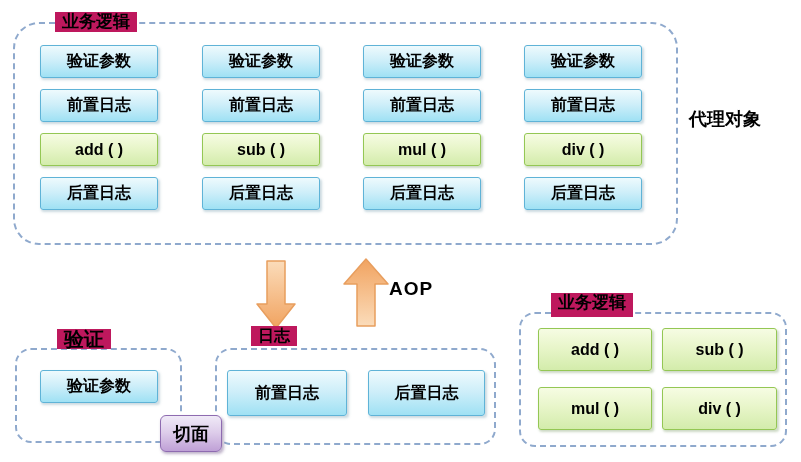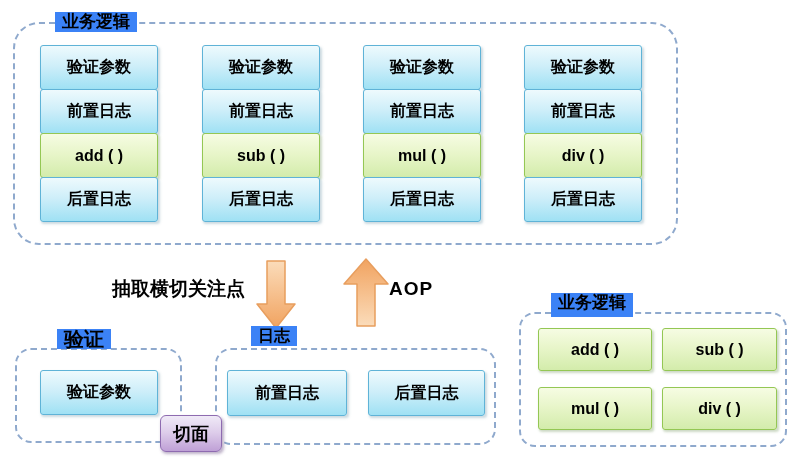--- a/index.html
+++ b/index.html
@@ -18,41 +18,41 @@
     box-sizing:border-box;
   }
   .proxy-rect{left:13px;top:22px;width:665px;height:223px;border-radius:26px;}
   .validation-rect{left:15px;top:348px;width:167px;height:95px;border-radius:16px;}
   .log-rect{left:215px;top:348px;width:281px;height:97px;border-radius:16px;}
   .target-rect{left:519px;top:312px;width:268px;height:135px;border-radius:16px;}
 
   
   .sec-label{
     position:absolute;
-    background:#3b82f6;
+    background:#be185d;
     padding:0 7px;
     font-size:17px;
     font-weight:bold;
     line-height:20px;
     white-space:nowrap;
     z-index:3;
   }
   
   .side-label{
     position:absolute;
     font-size:18px;
     font-weight:bold;
     white-space:nowrap;
     z-index:2;
   }
 
   
   .cell{
     position:absolute;
-    width:118px;height:45px;
+    width:118px;height:33px;
     display:flex;align-items:center;justify-content:center;
     font-size:16px;font-weight:bold;
     border-radius:3px;
     box-sizing:border-box;
     box-shadow:1.5px 2px 2.5px rgba(110,150,165,0.35);
     z-index:2;
     white-space:nowrap;
   }
   .blue{
     background:linear-gradient(180deg,#eefafd 0%,#cdeef9 48%,#9fe1f4 100%);
@@ -84,20 +84,21 @@
     z-index:2;
   }
 </style>
 </head>
 <body>
 
 <div class="canvas">
 
   <div class="dashed proxy-rect"></div>
   <div class="sec-label" style="left:55px;top:12px;">业务逻辑</div>
+  <div class="side-label" style="left:689px;top:107px;">代理对象</div>
 
   <div class="cell blue" style="left:40px;top:45px;">验证参数</div>
   <div class="cell blue" style="left:40px;top:89px;">前置日志</div>
   <div class="cell green" style="left:40px;top:133px;">add ( )</div>
   <div class="cell blue" style="left:40px;top:177px;">后置日志</div>
 
   <div class="cell blue" style="left:202px;top:45px;">验证参数</div>
   <div class="cell blue" style="left:202px;top:89px;">前置日志</div>
   <div class="cell green" style="left:202px;top:133px;">sub ( )</div>
   <div class="cell blue" style="left:202px;top:177px;">后置日志</div>
@@ -105,21 +106,20 @@
   <div class="cell blue" style="left:363px;top:45px;">验证参数</div>
   <div class="cell blue" style="left:363px;top:89px;">前置日志</div>
   <div class="cell green" style="left:363px;top:133px;">mul ( )</div>
   <div class="cell blue" style="left:363px;top:177px;">后置日志</div>
 
   <div class="cell blue" style="left:524px;top:45px;">验证参数</div>
   <div class="cell blue" style="left:524px;top:89px;">前置日志</div>
   <div class="cell green" style="left:524px;top:133px;">div ( )</div>
   <div class="cell blue" style="left:524px;top:177px;">后置日志</div>
 
-  <div class="mid-text" style="left:112px;top:276px;">抽取横切关注点</div>
 
   <div class="arrow" style="left:256px;top:260px;">
     <svg width="40" height="70" viewBox="0 0 40 70">
       <defs>
         <linearGradient id="gdown" x1="0" y1="0" x2="0" y2="1">
           <stop offset="0" stop-color="#fbdcba"></stop>
           <stop offset="1" stop-color="#f1a360"></stop>
         </linearGradient>
       </defs>
       <polygon points="11,1 29,1 29,44 39,44 20,68 1,44 11,44" fill="url(#gdown)" stroke="#e89e5e" stroke-width="1.5" stroke-linejoin="round"></polygon>

